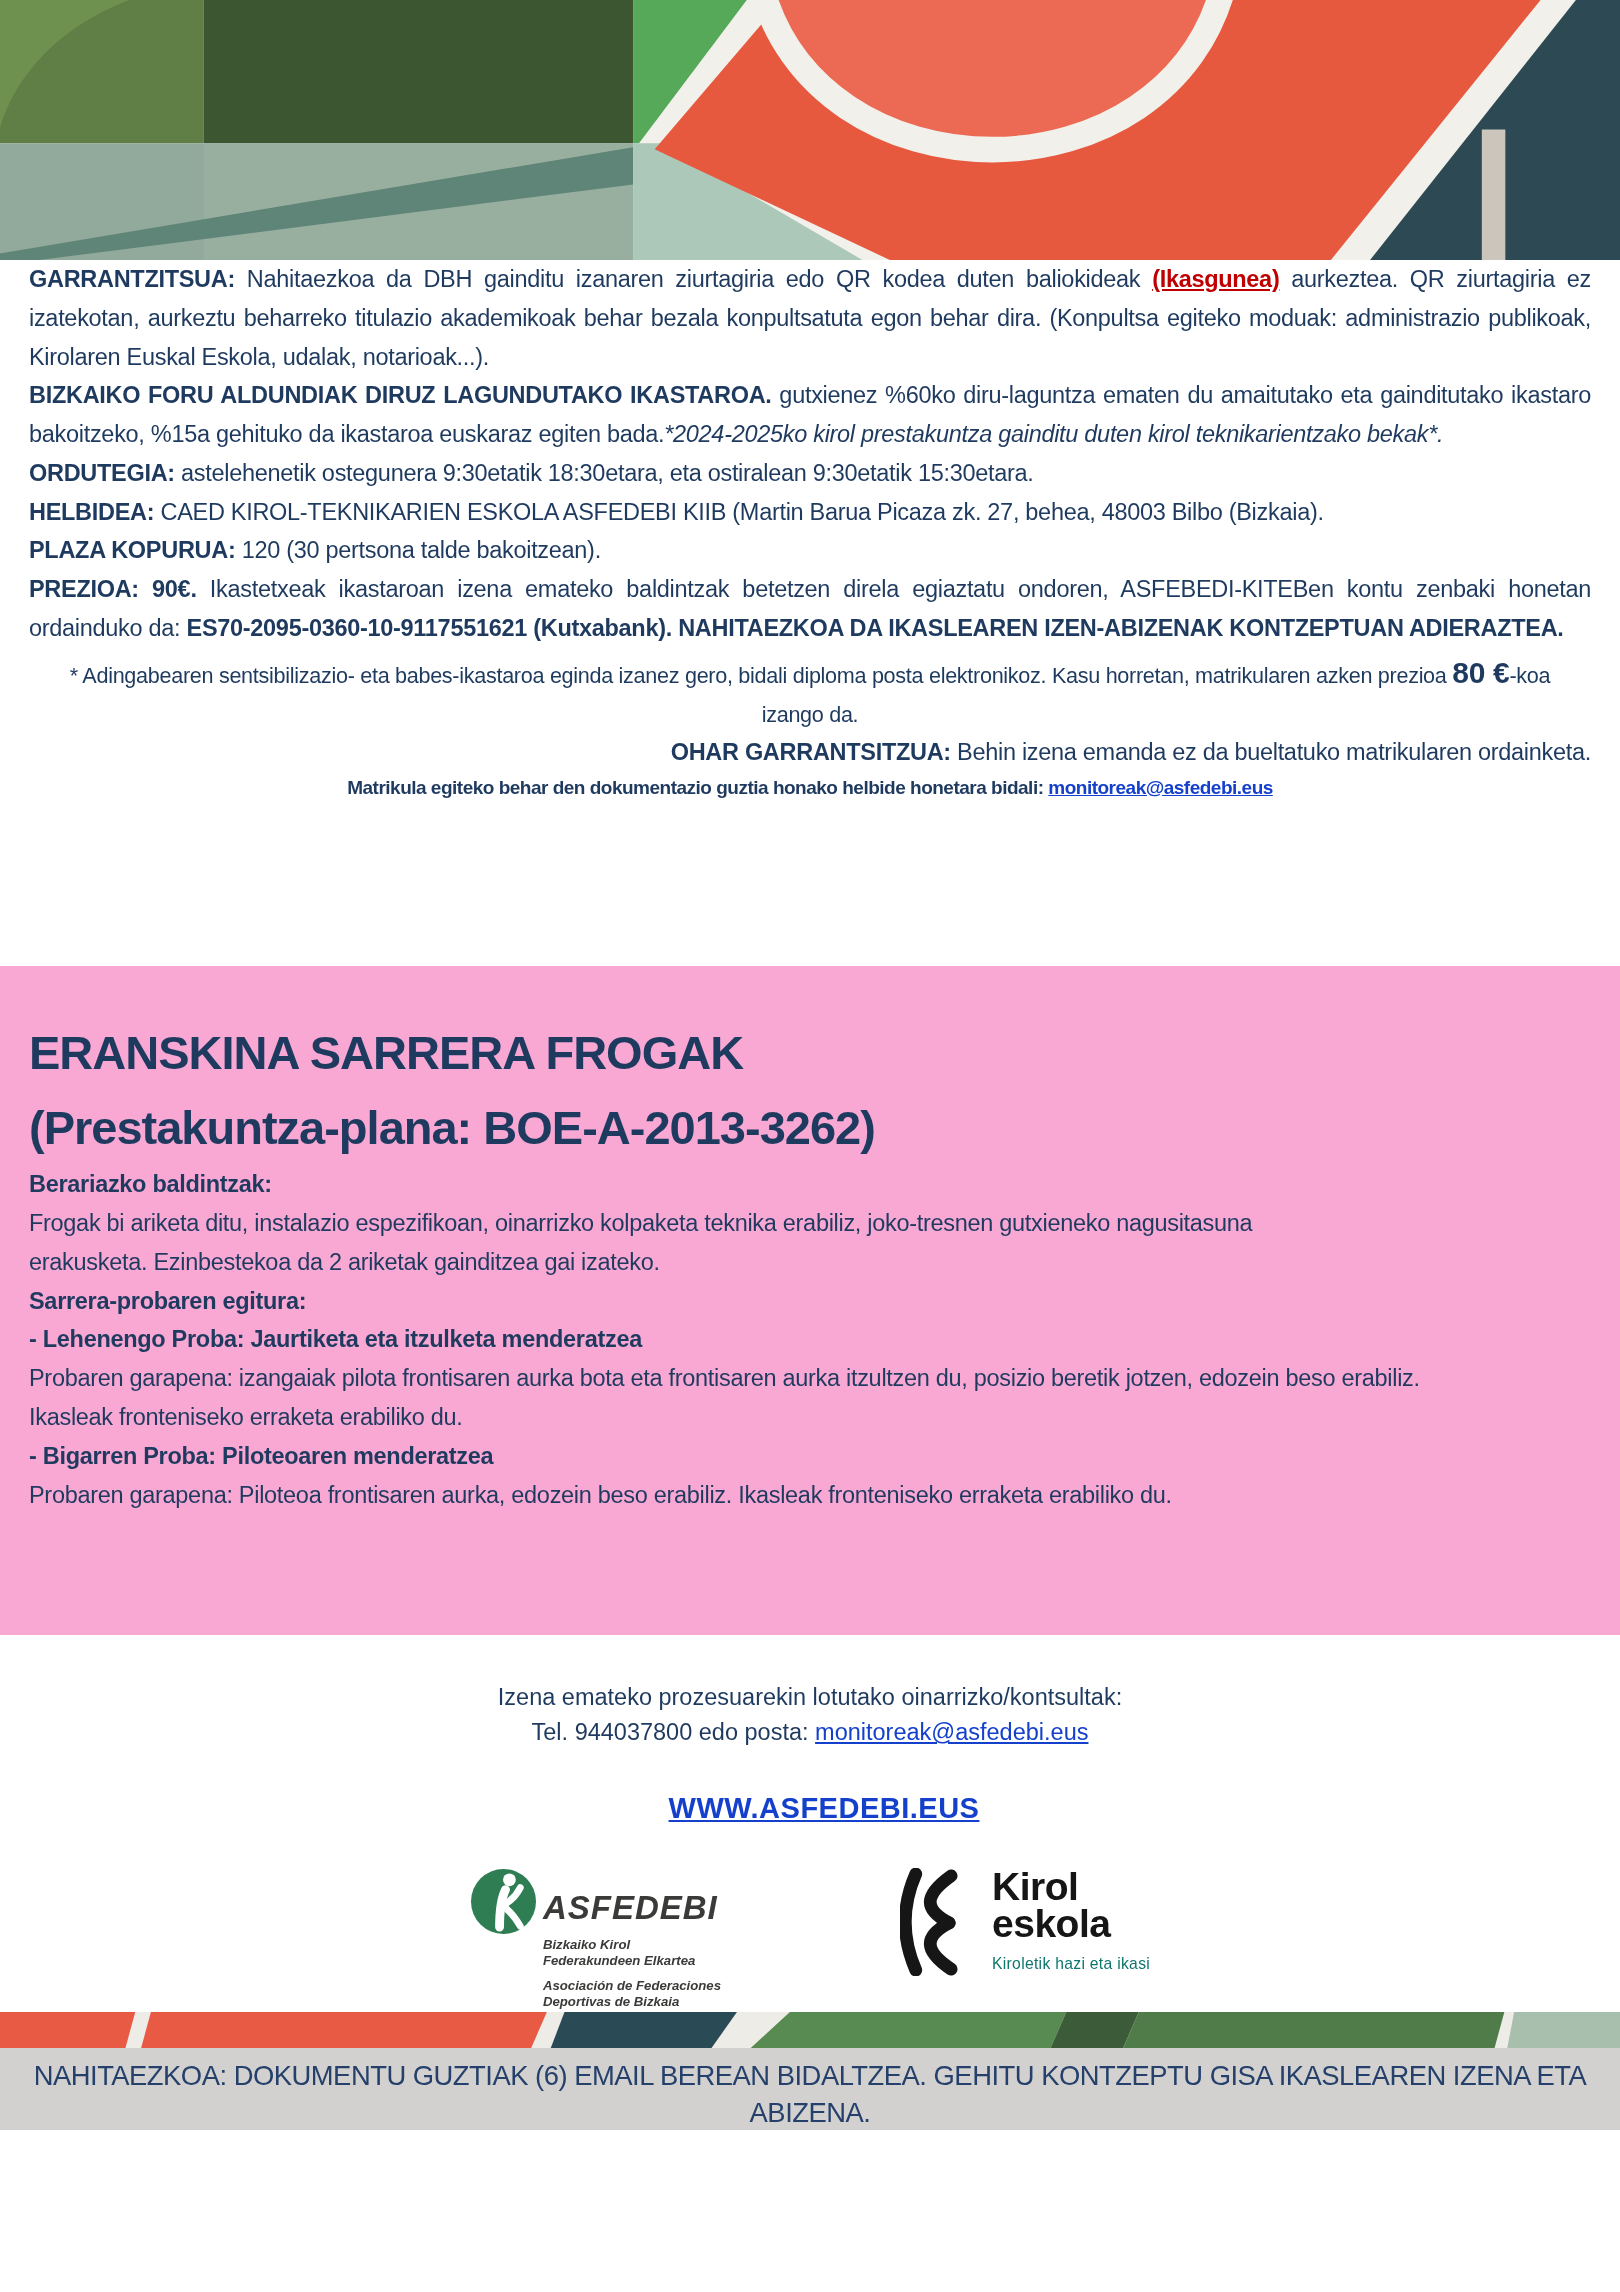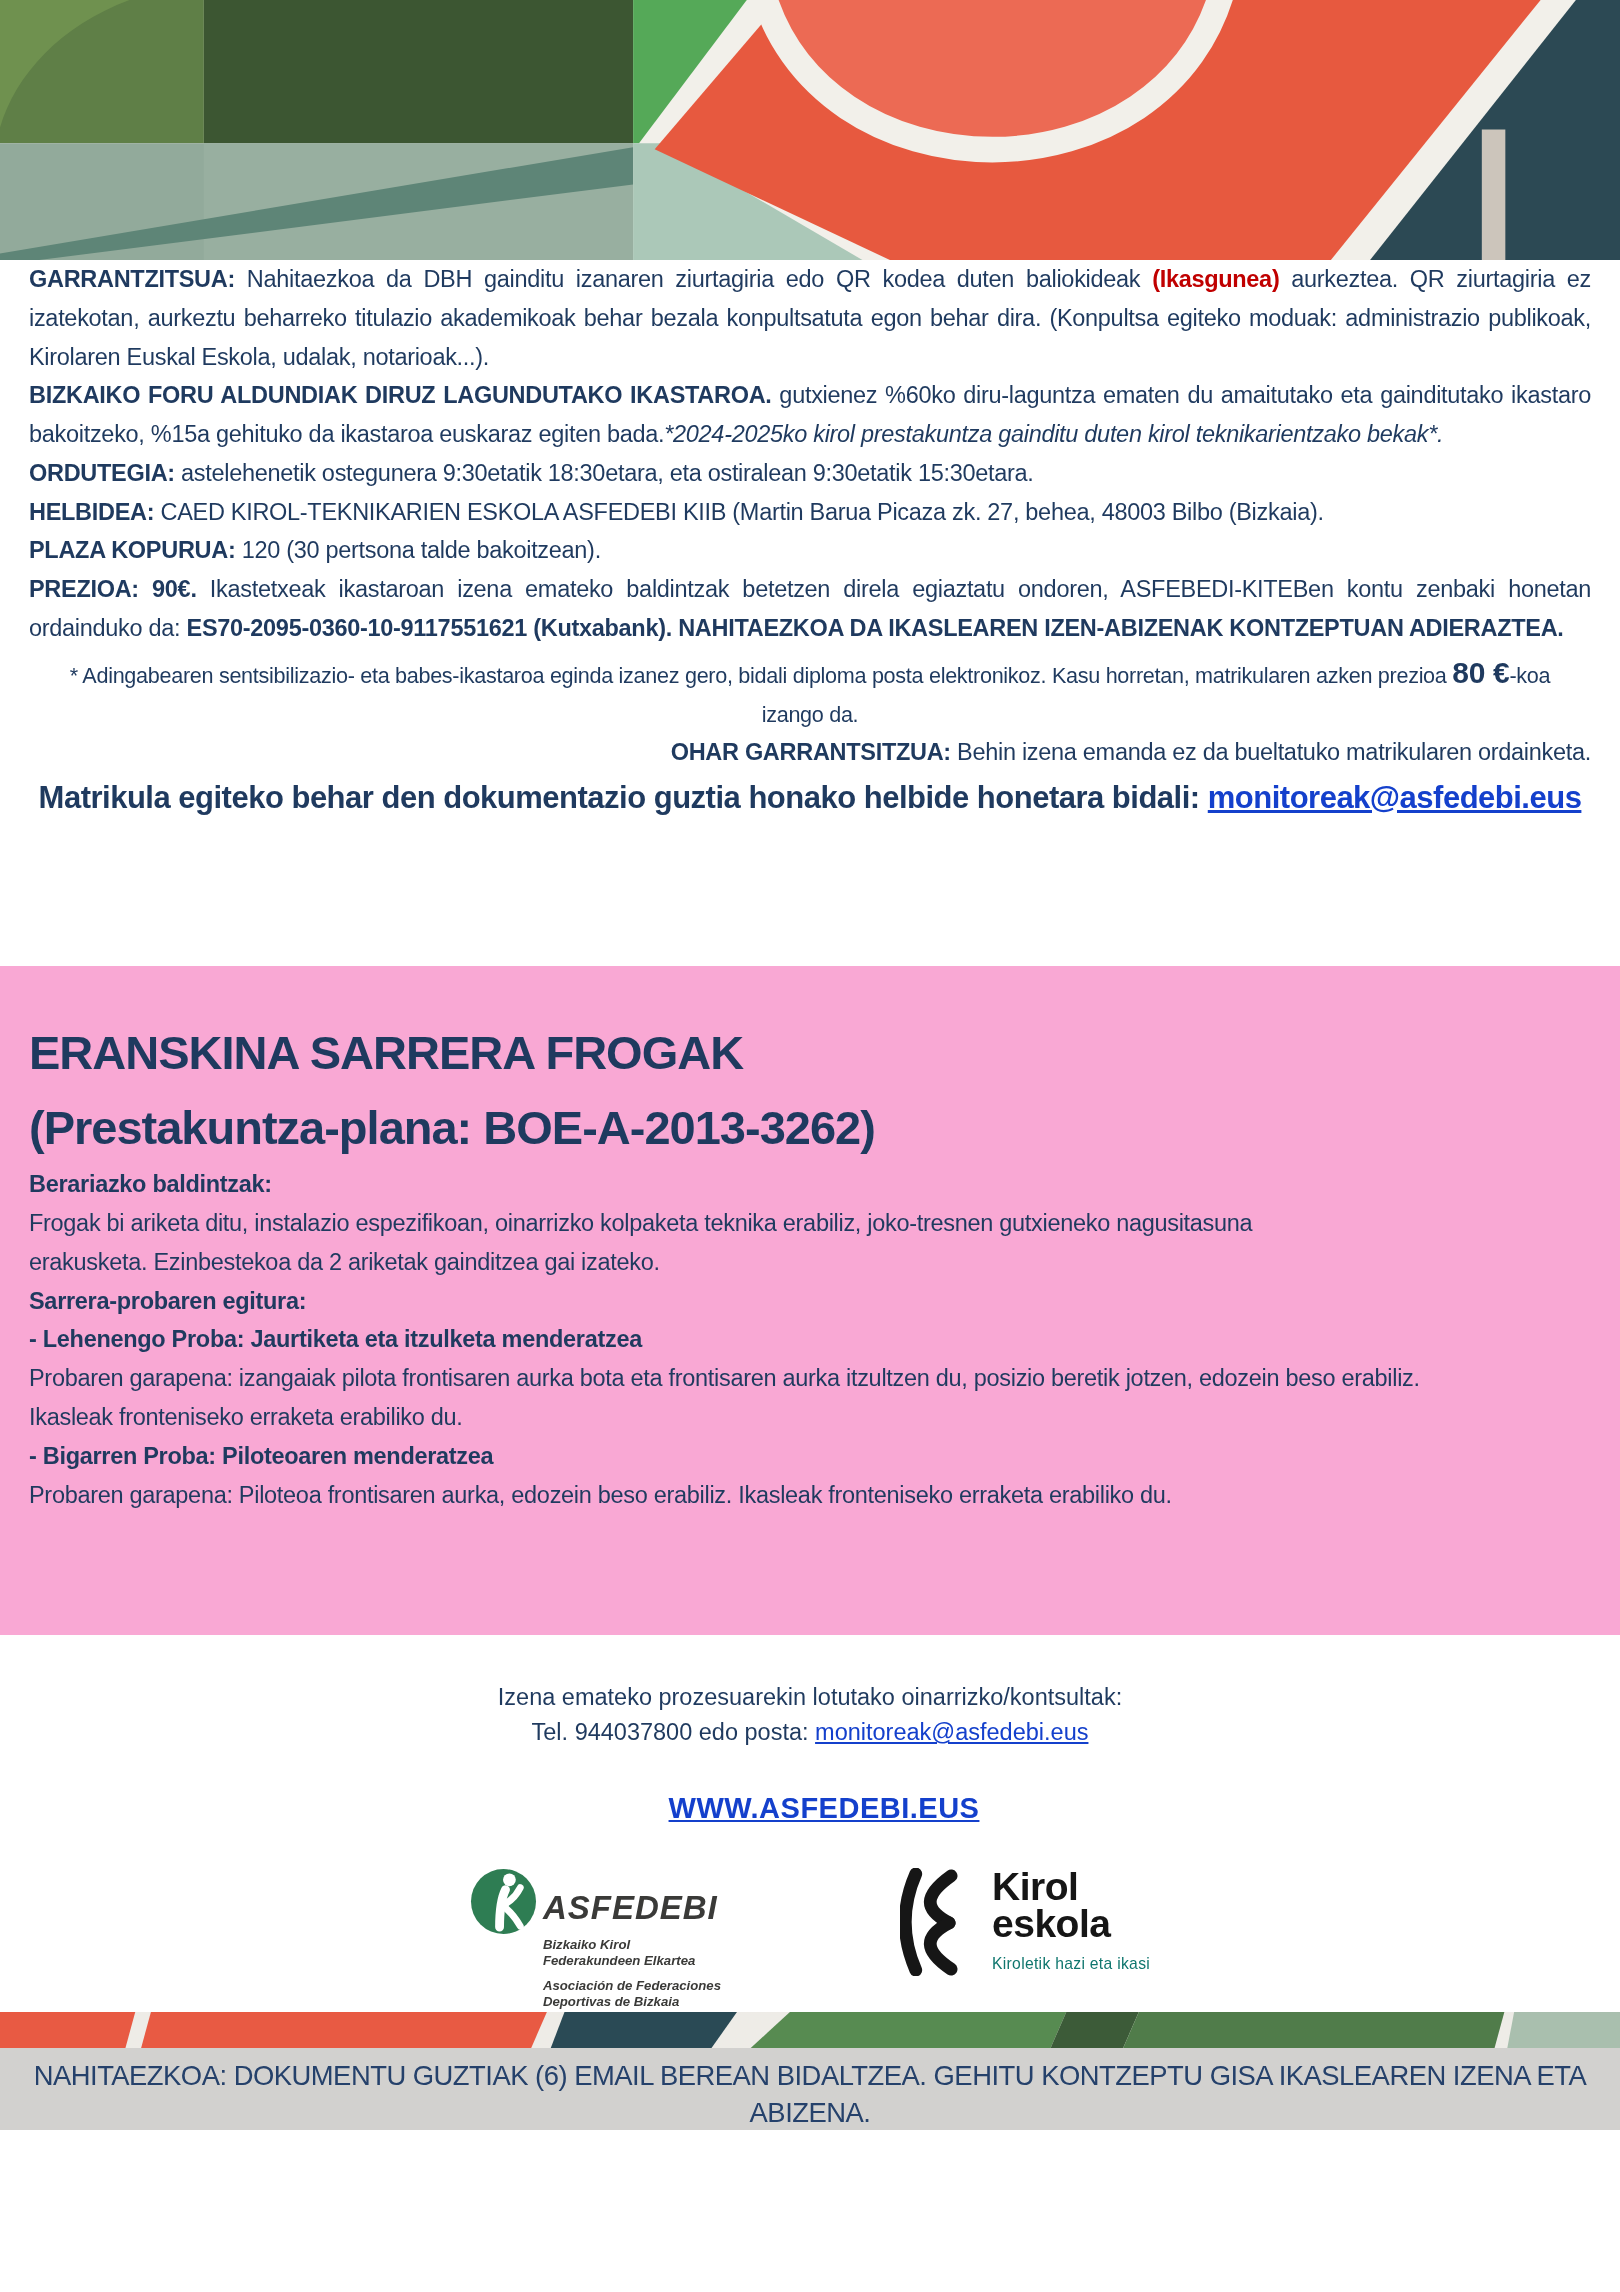--- a/index.html
+++ b/index.html
@@ -9,33 +9,33 @@
 
   
   .hero{display:block;width:1620px;height:260px;}
   .strip{display:block;width:1620px;height:36px;}
 
   
   .intro{height:706px;padding:0 29px 0 29px;overflow:hidden;font-size:23.5px;line-height:1.65;letter-spacing:-0.3px;}
   .just{text-align:justify;}
   .b{font-weight:bold;}
   .i{font-style:italic;}
-  .red-link{color:#c00000;font-weight:bold;}
+  .red-link{color:#c00000;font-weight:bold;text-decoration:underline;}
   a,.blue-link{color:#1440cc;text-decoration:underline;cursor:pointer;}
   .intro p{margin:0;}
   .p1{margin-top:19.6px;}
   .p2{margin-top:21.6px;}
   .pline{margin-top:17.6px;}
   .pline2{margin-top:2px;}
   .plaza{margin-top:13.7px;}
   .prezioa{margin-top:17.6px;}
   .note{margin-top:5.9px;text-align:center;font-size:21.6px;padding:0 9.8px;}
   .note-big{font-size:30px;font-weight:bold;}
   .ohar{margin-top:9.8px;text-align:right;}
-  .matrikula{margin-top:2px;text-align:center;font-weight:bold;font-size:31px;letter-spacing:-0.5px;}
+  .matrikula{margin-top:2px;text-align:center;font-weight:bold;font-size:19px;letter-spacing:-0.5px;}
   .matrikula a{font-weight:bold;}
 
   
   .annex{height:669px;background:#f9a8d4;padding:49px 29px 0 29px;overflow:hidden;
          font-size:23.5px;line-height:1.65;letter-spacing:-0.3px;}
   .annex-title{font-size:47px;font-weight:bold;letter-spacing:-1px;line-height:1.6;margin:0;}
   .sec-label{font-weight:bold;margin:47px 0 0 0;}
   .annex p{margin:0;}
   .baldintzak-text{margin-top:5.9px;max-width:1225px;}
   .egitura{margin-top:57px;}

